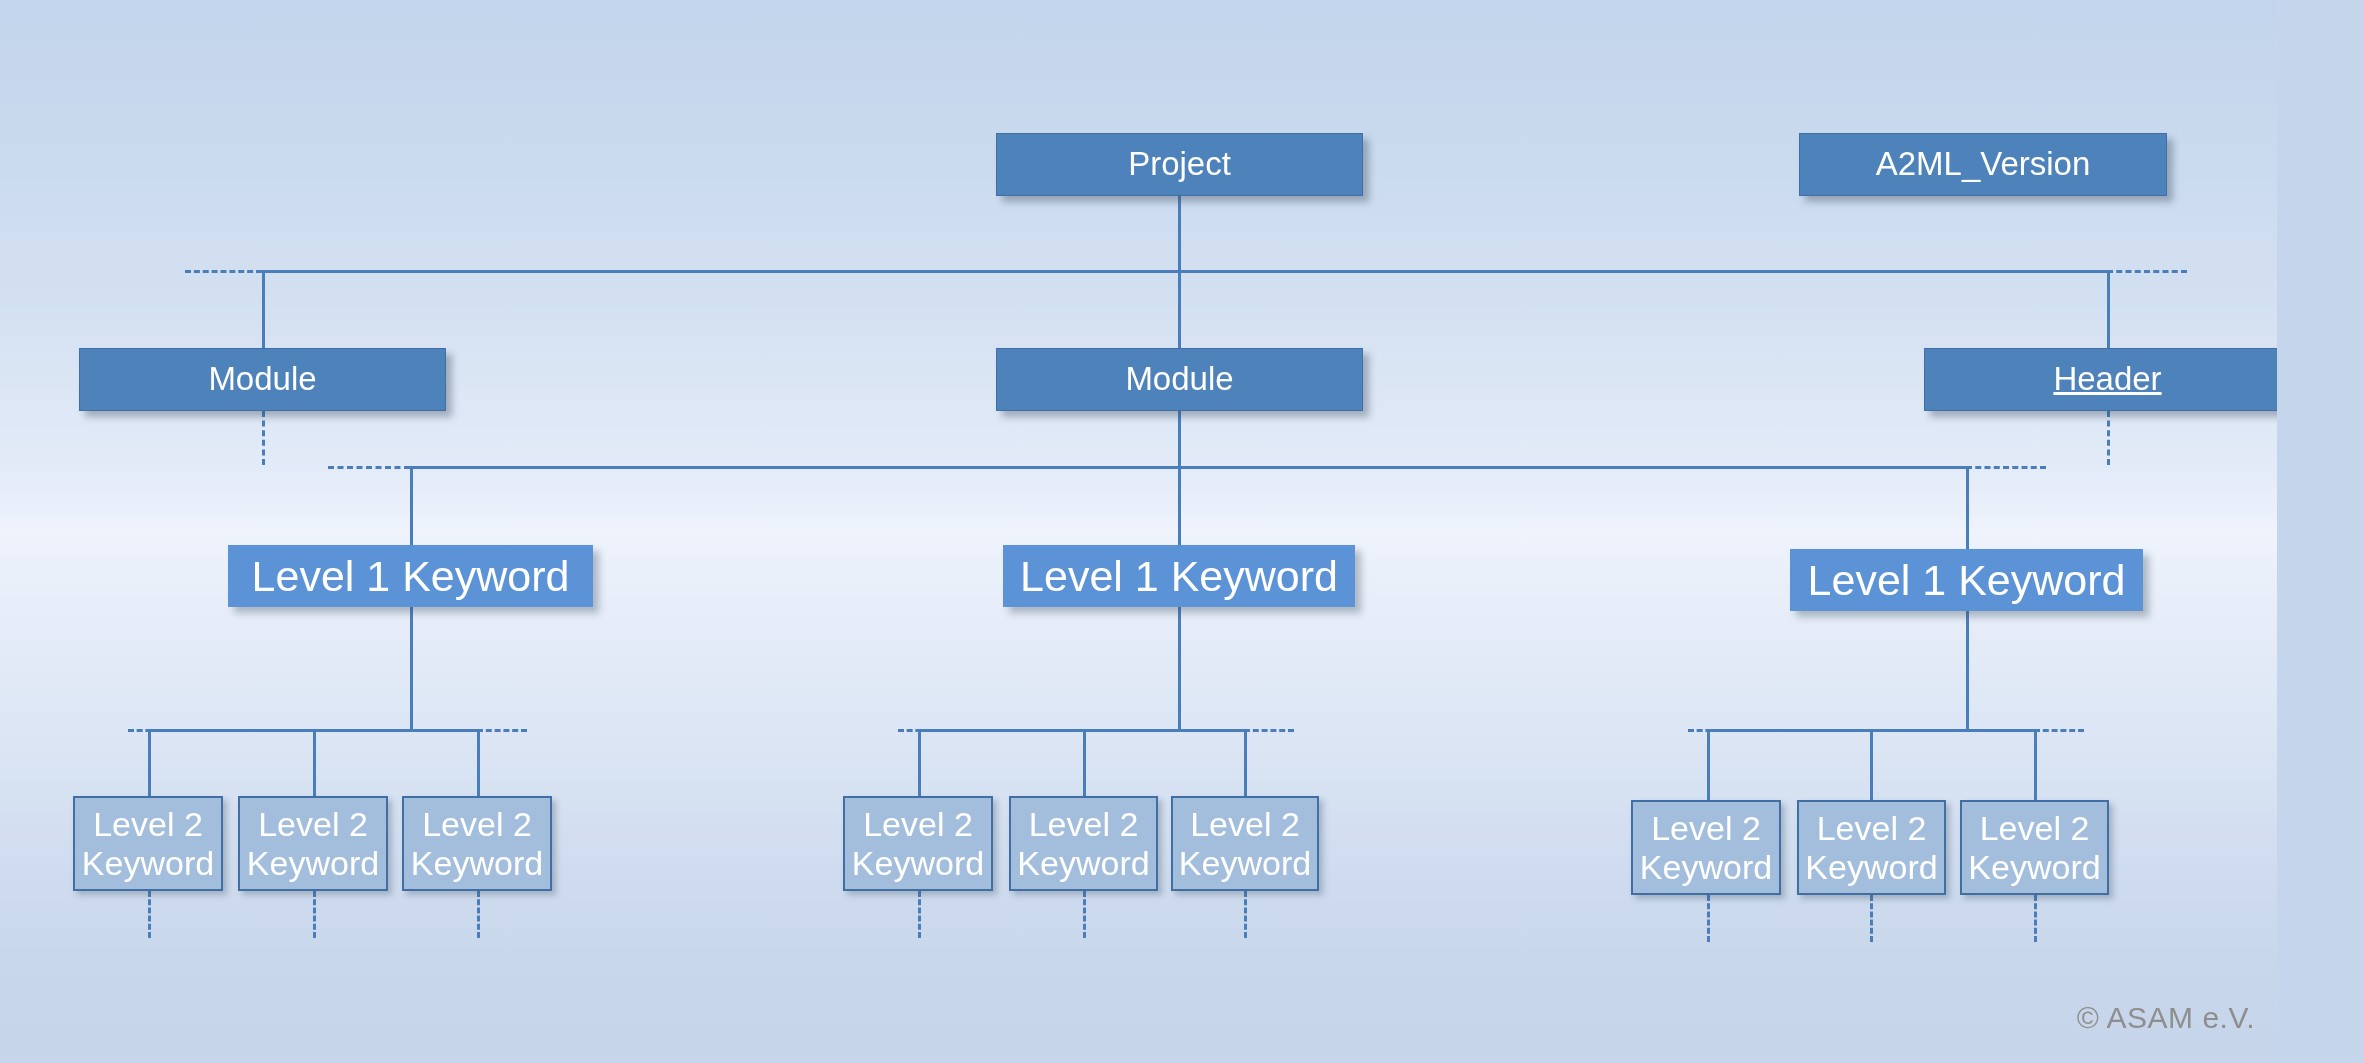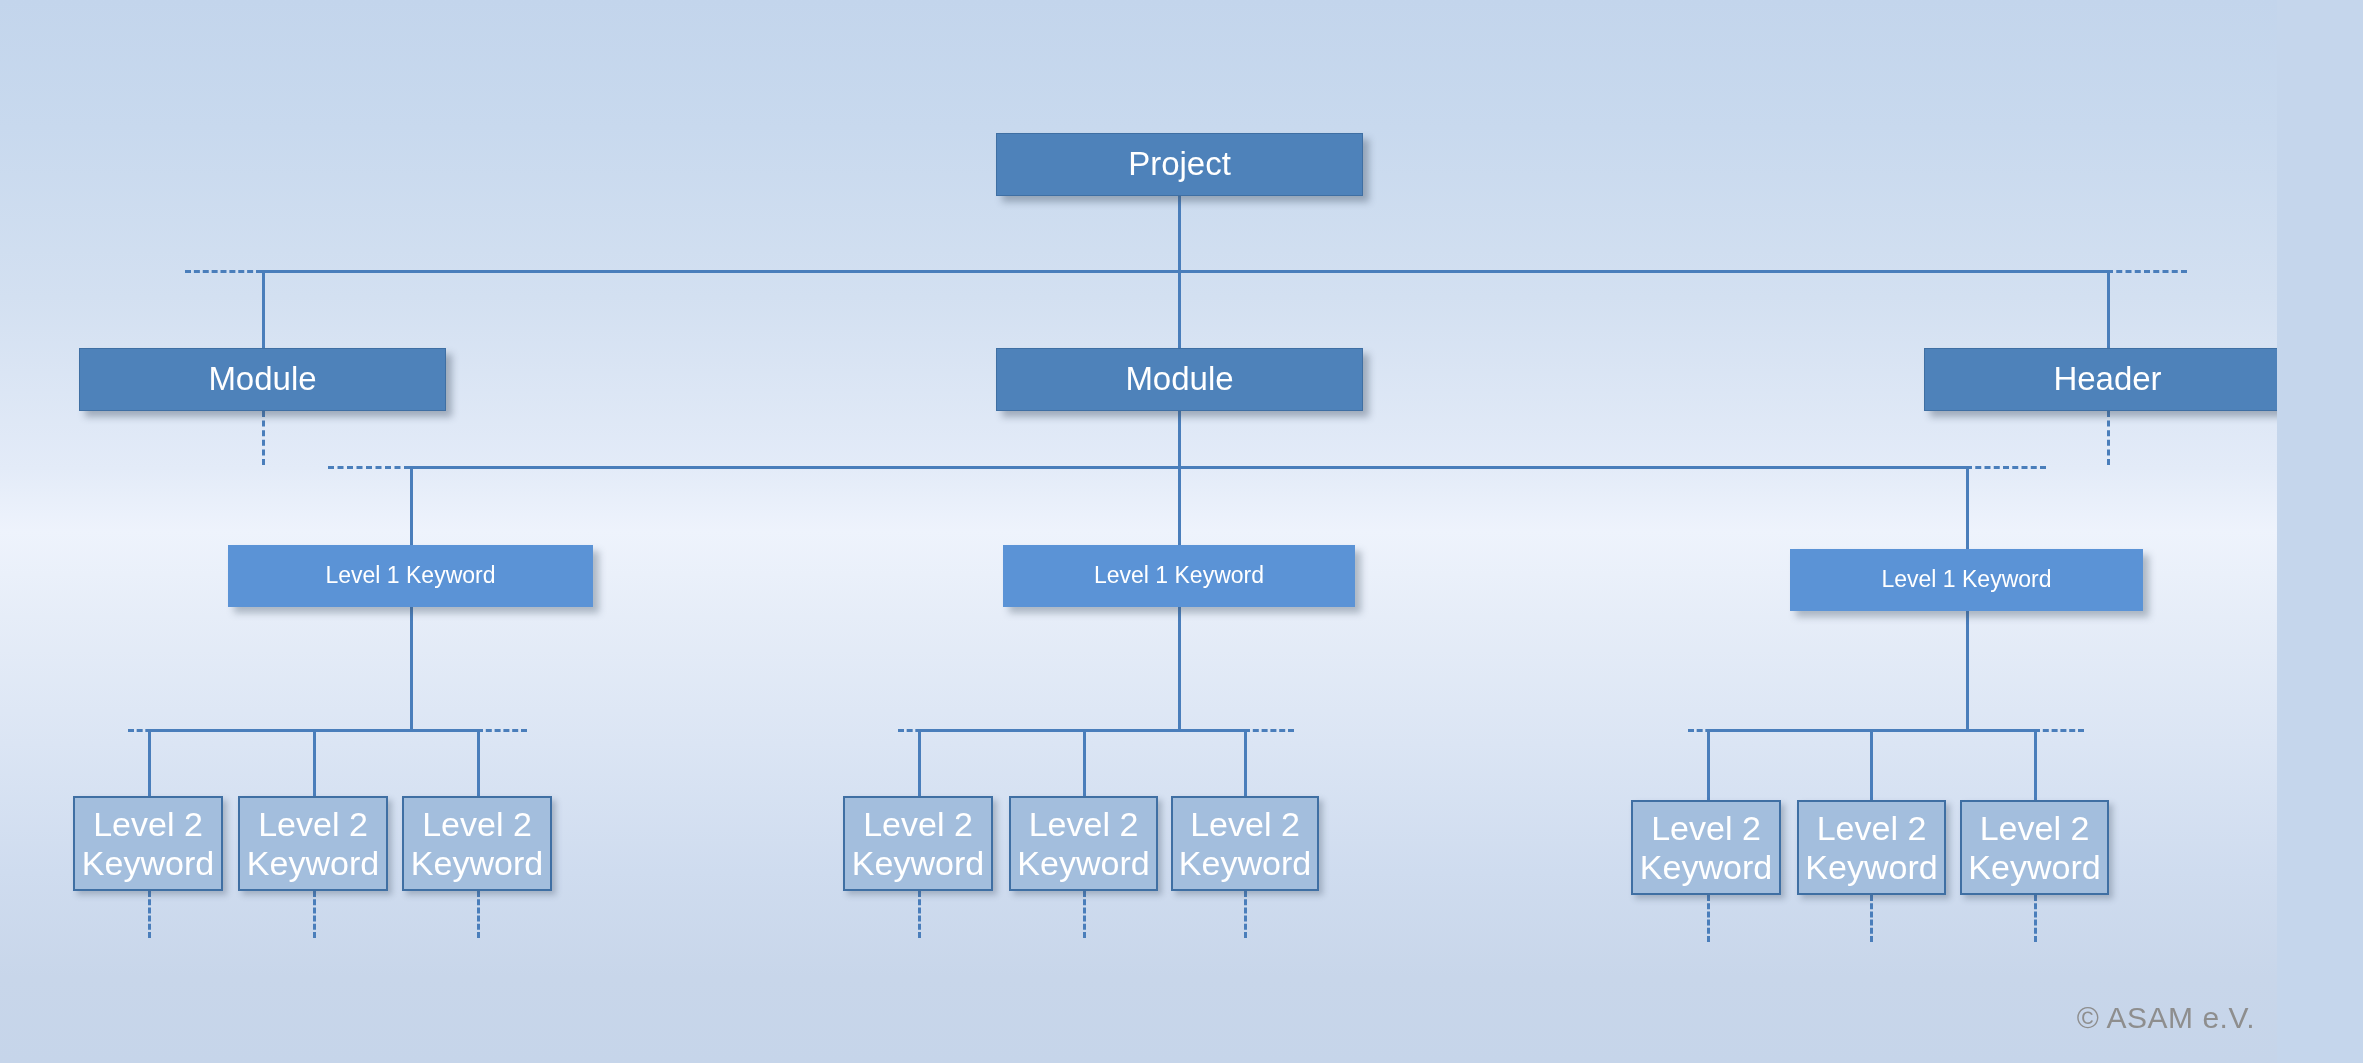--- a/index.html
+++ b/index.html
@@ -63,21 +63,21 @@
   }
   .node.lvl-root {
     background: #4e82ba;
     border: 1px solid #3f6fa3;
     font-size: 33px;
     box-shadow: 6px 6px 7px rgba(60, 75, 95, 0.38);
   }
   .node.lvl-one {
     background: #5b93d6;
     border: 1px solid #5b93d6;
-    font-size: 23px;
+    font-size: 43px;
     box-shadow: 6px 6px 7px rgba(60, 75, 95, 0.34);
   }
   .node.lvl-two {
     background: #a3bedd;
     border: 2px solid #3f6fa3;
     font-size: 34px;
     box-shadow: 4px 4px 6px rgba(60, 75, 95, 0.30);
   }
 
   .copyright {
@@ -90,35 +90,36 @@
   }
 </style>
 </head>
 <body>
 
 <div id="canvas">
 
   <div class="node lvl-root" style="left:996px; top:133px; width:367px; height:63px;">Project</div>
 
 
+  <div class="node lvl-root" style="left:1799px; top:133px; width:368px; height:63px;">A2ML_Version</div>
 
   <div class="vline" style="left:1178px; top:196px; height:152px;"></div>
 
   <div class="hline dashed" style="left:185px; top:270px; width:77px;"></div>
   <div class="hline" style="left:262px; top:270px; width:1845px;"></div>
   <div class="hline dashed" style="left:2107px; top:270px; width:80px;"></div>
 
   <div class="vline" style="left:262px; top:270px; height:78px;"></div>
   <div class="vline" style="left:2107px; top:270px; height:78px;"></div>
 
   <div class="node lvl-root" style="left:79px; top:348px; width:367px; height:63px;">Module</div>
 
   <div class="node lvl-root" style="left:996px; top:348px; width:367px; height:63px;">Module</div>
 
-  <div class="node lvl-root" style="left:1924px; top:348px; width:367px; height:63px;">Header</div>
+  <div class="node lvl-root" style="left:1924px; top:348px; width:367px; height:63px;text-decoration:underline;">Header</div>
 
   <div class="vline dashed" style="left:262px; top:411px; height:54px;"></div>
   <div class="vline dashed" style="left:2107px; top:411px; height:54px;"></div>
 
   <div class="vline" style="left:1178px; top:411px; height:141px;"></div>
 
   <div class="hline dashed" style="left:328px; top:466px; width:82px;"></div>
   <div class="hline" style="left:410px; top:466px; width:1556px;"></div>
   <div class="hline dashed" style="left:1966px; top:466px; width:80px;"></div>
 

